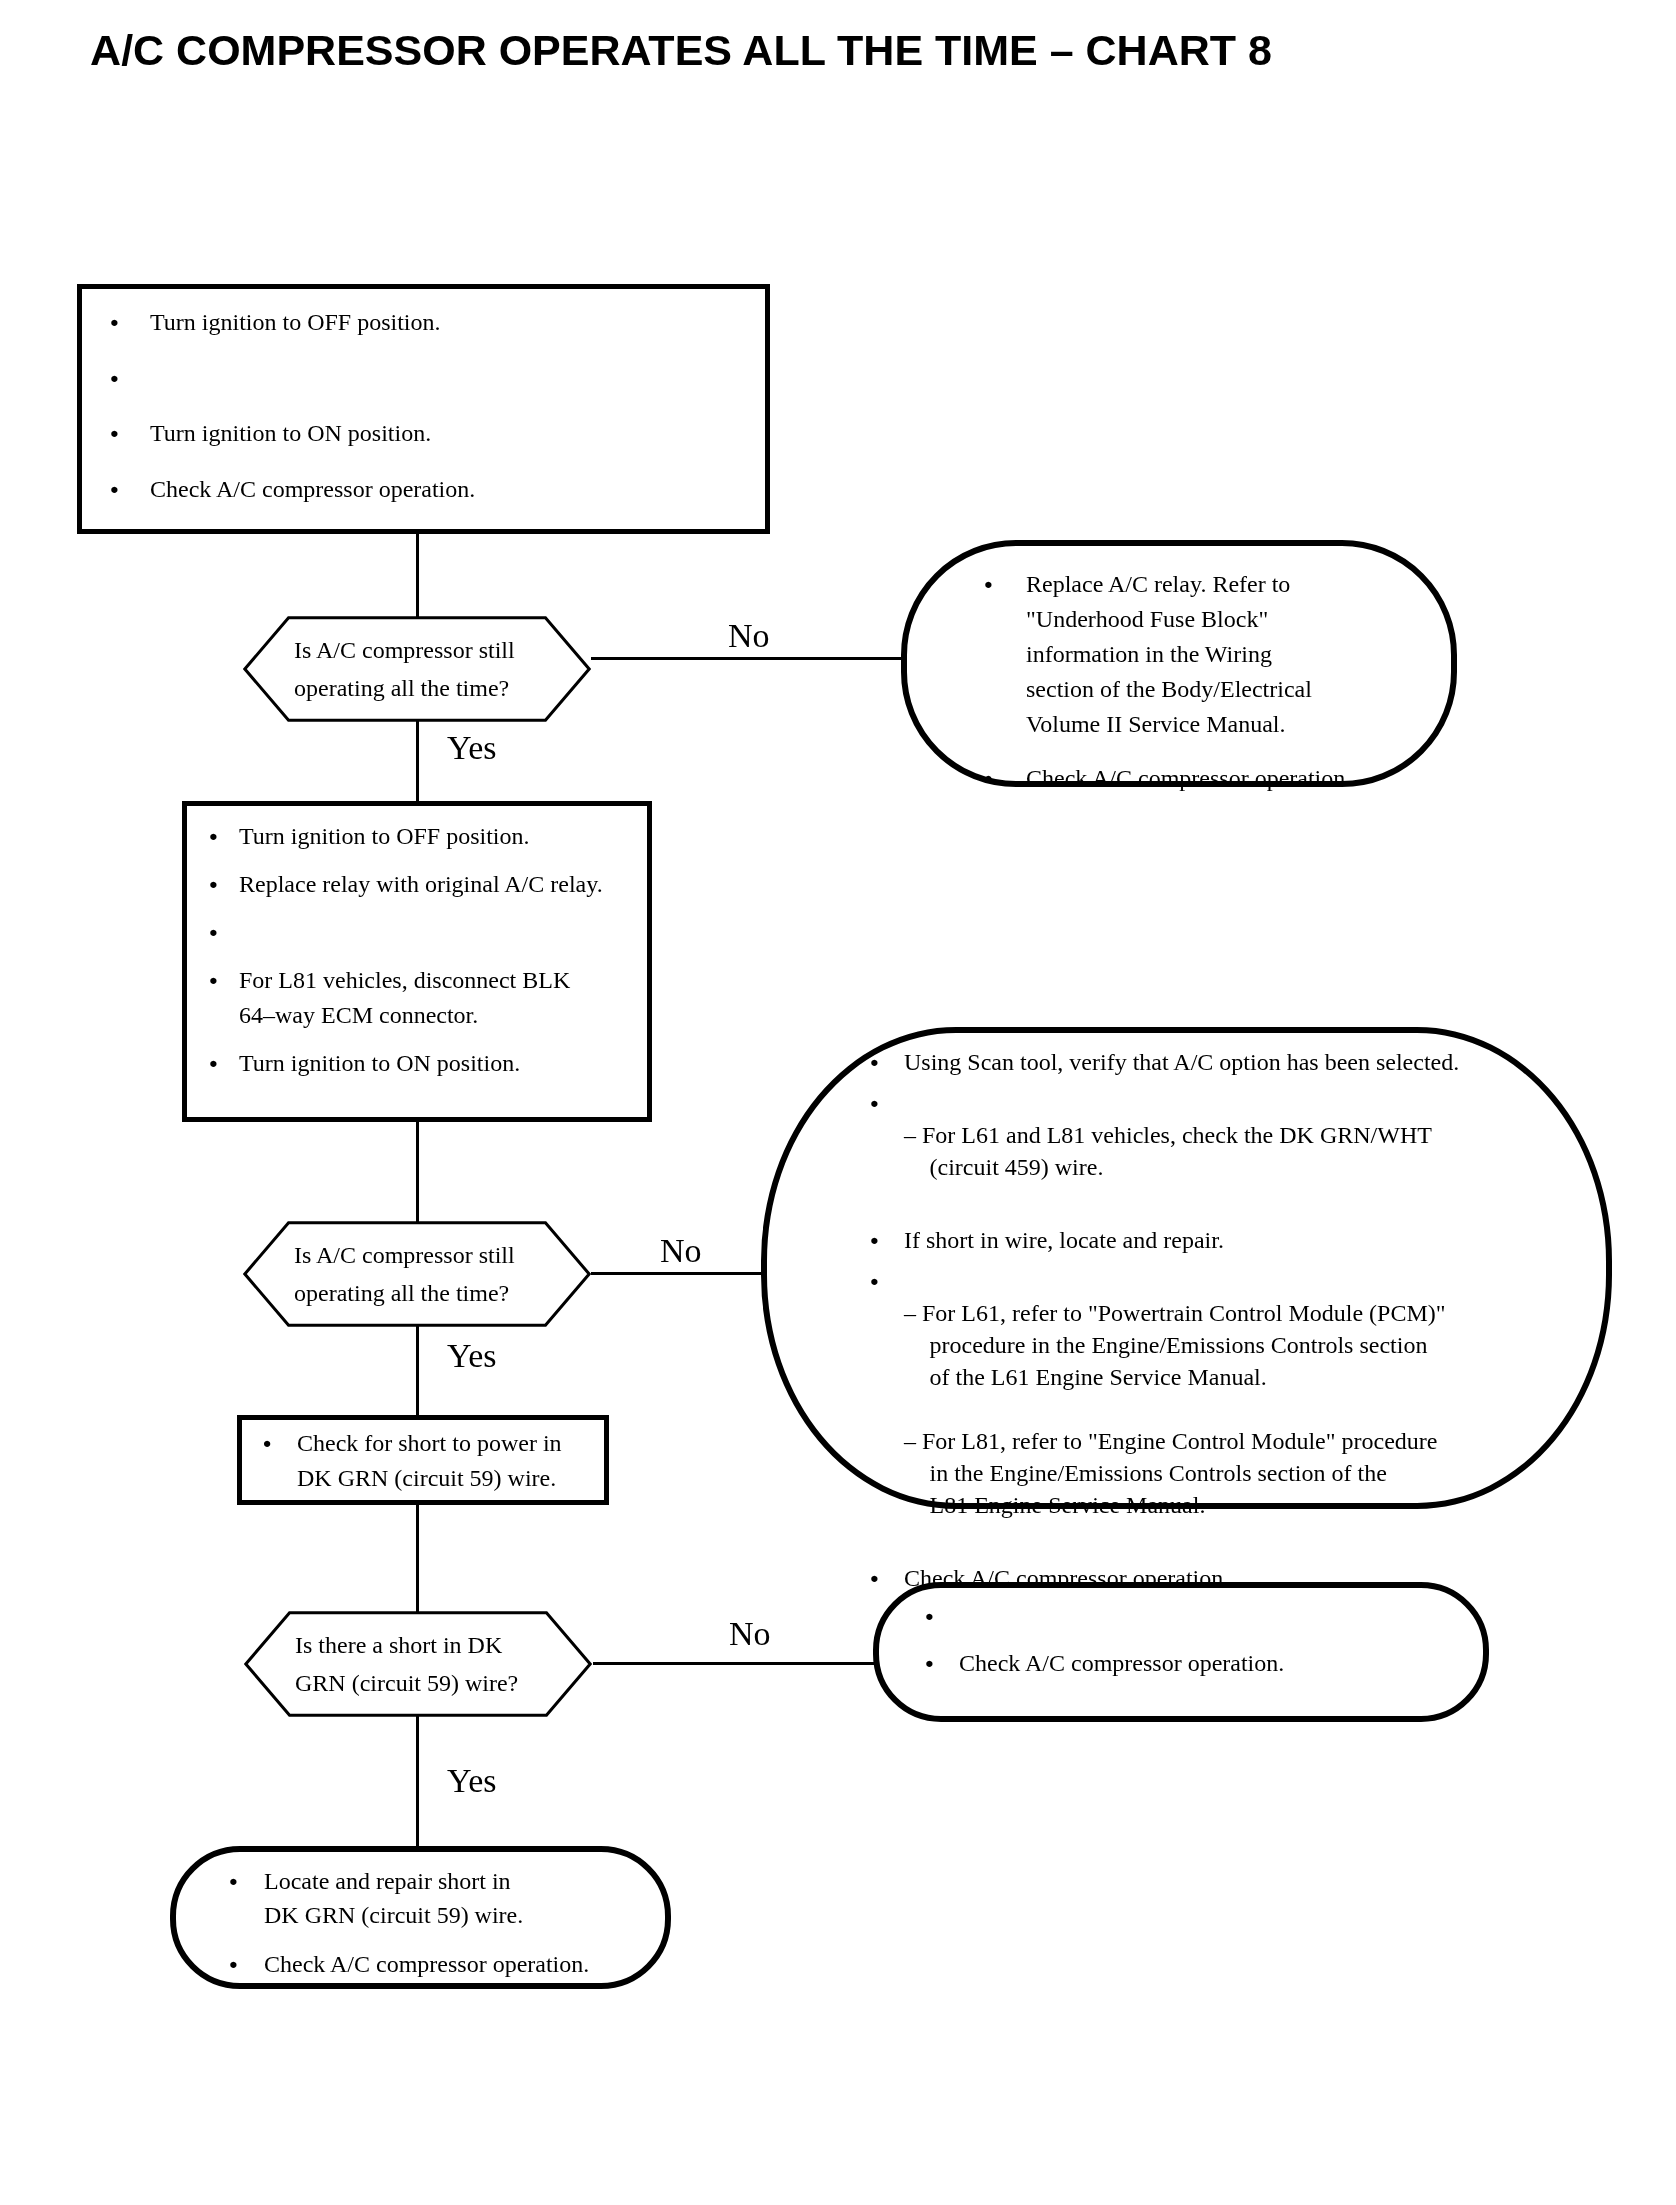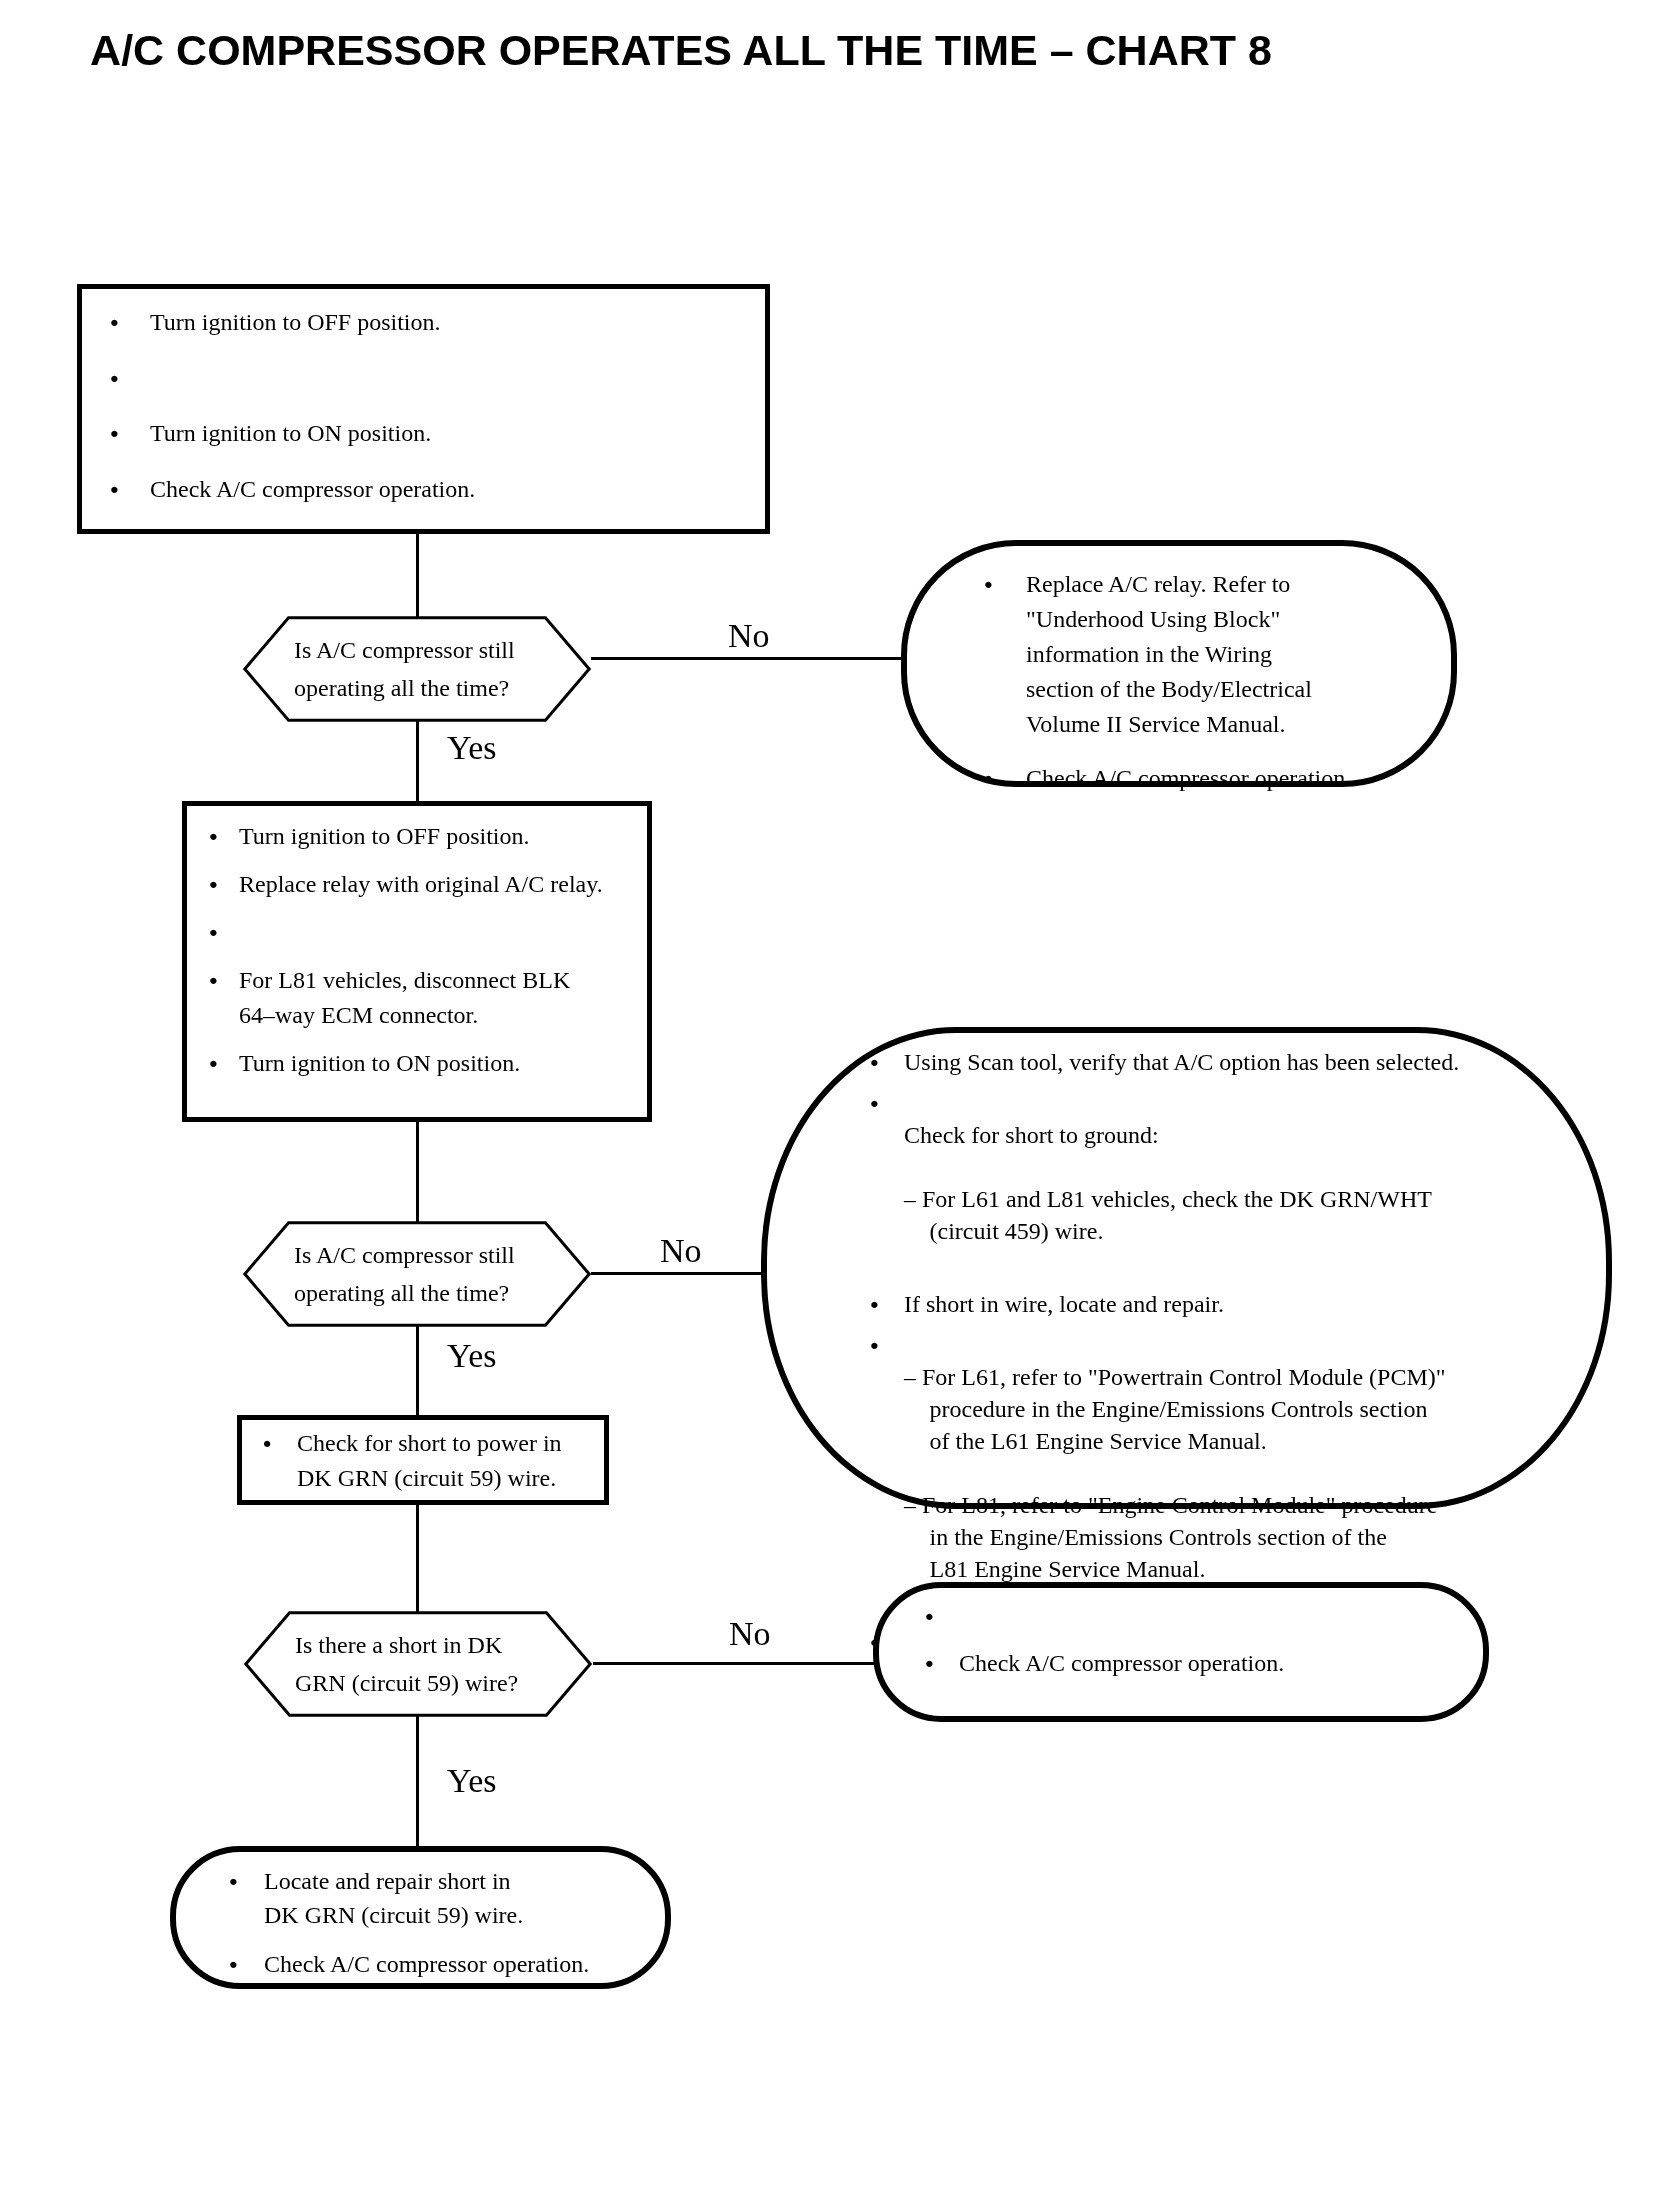--- a/index.html
+++ b/index.html
@@ -72,21 +72,21 @@
     <div class="hextext">Is A/C compressor still
 operating all the time?</div>
   </div>
   <div class="lbl" style="left:728px;top:621px">No</div>
   <div class="lbl" style="left:447px;top:733px">Yes</div>
 
   <section class="node round" style="left:901px;top:540px;width:556px;height:247px;border-radius:115px;--bo:77px;--to:119px;--gap:19.5px;padding-top:20.7px">
     <div class="li">
         <span class="dot">●</span>
         <div class="txt">Replace A/C relay. Refer to
-"Underhood Using Block"
+"Underhood Fuse Block"
 information in the Wiring
 section of the Body/Electrical
 Volume II Service Manual.</div>
       </div>
     <div class="li">
         <span class="dot">●</span>
         <div class="txt">Check A/C compressor operation.</div>
       </div>
   </section>
 
@@ -124,21 +124,20 @@
   <div class="lbl" style="left:447px;top:1341px">Yes</div>
 
   <section class="node round" style="left:761px;top:1027px;width:851px;height:482px;border-width:6.7px;border-radius:195px / 234px;--bo:103px;--to:137px;--gap:9px;padding-top:13.4px;line-height:32px">
     <div class="li">
         <span class="dot">●</span>
       <div class="txt"><div>Using Scan tool, verify that A/C option has been selected.</div></div>
     </div>
     <div class="li">
         <span class="dot">●</span>
       <div class="txt">
-        <div>Check for short to ground:</div>
         <div class="sub">– For L61 and L81 vehicles, check the DK GRN/WHT
 (circuit 459) wire.</div>
       </div>
     </div>
     <div class="li">
         <span class="dot">●</span>
       <div class="txt"><div>If short in wire, locate and repair.</div></div>
     </div>
     <div class="li">
         <span class="dot">●</span>

